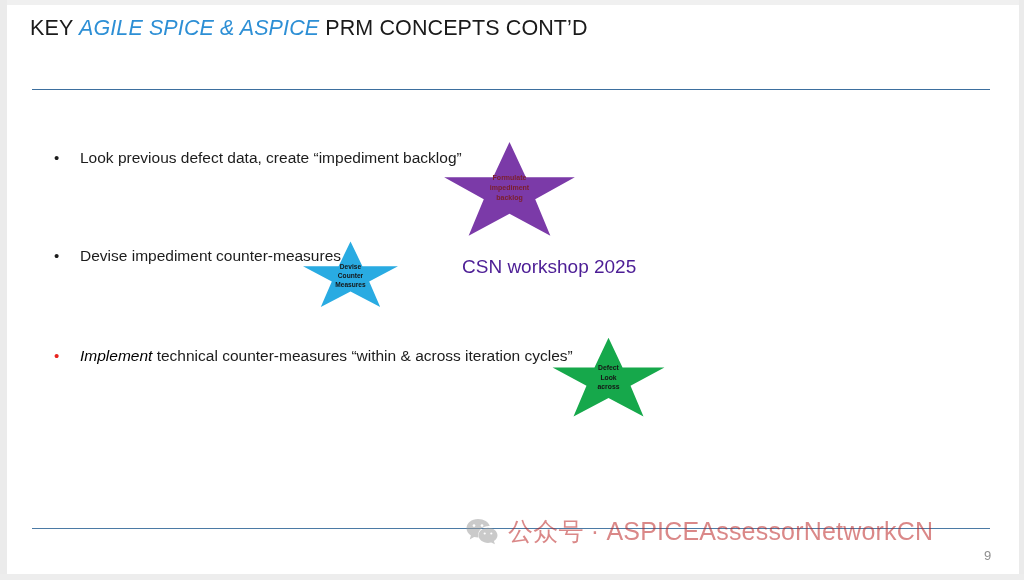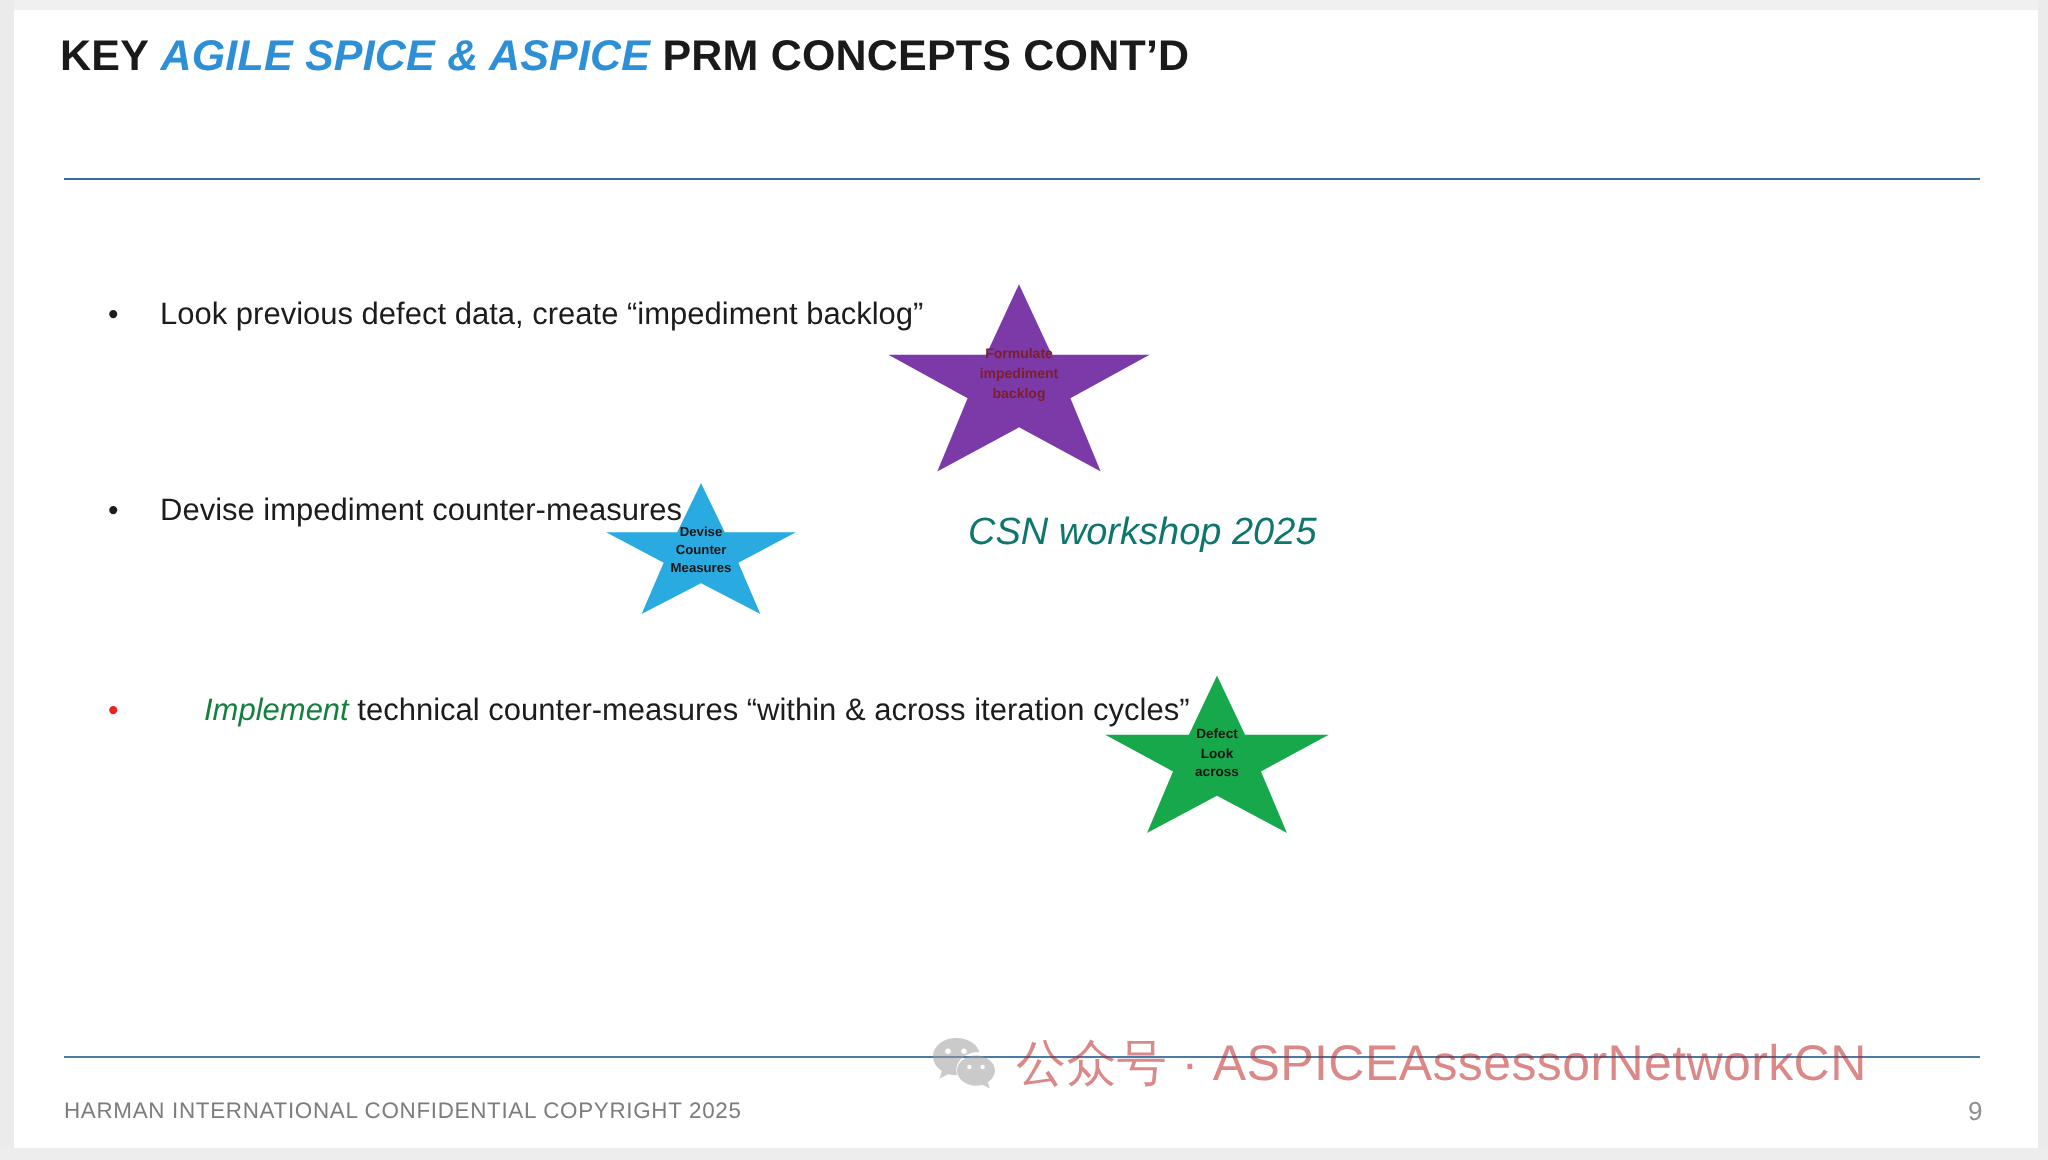--- a/index.html
+++ b/index.html
@@ -45,21 +45,21 @@
     width: 1024px; height: 6px;
     background: #ededed;
   }
 
   
   .title {
     position: absolute;
     left: 30px;
     top: 16px;
     font-size: 21.5px;
-    font-weight: bold;
+    font-weight: normal;
     letter-spacing: 0.1px;
     color: #1a1a1a;
     white-space: nowrap;
   }
   .title .hl {
     color: #2d8fd5;
     font-style: italic;
   }
 
   
@@ -103,34 +103,32 @@
   }
   .bullet .sub {
     display: block;
     margin-left: 36px;
   }
   #bullet-1 { left: 54px; top: 147px; }
   #bullet-2 { left: 54px; top: 245px; }
   #bullet-3 { left: 54px; top: 345px; }
   #bullet-3 .dot { color: #e8241f; }
   .em-red {
-    color: #15803d;
+    color: #000000;
     font-style: italic;
-    margin-left: 22px;
   }
 
   
   .csn-label {
     position: absolute;
-    left: 484px;
+    left: 462px;
     top: 256px;
     font-size: 19px;
-    color: #0f766e;
-    white-space: nowrap;
-    font-style: italic;
+    color: #4c1d95;
+    white-space: nowrap;
   }
 
   
   .star {
     position: absolute;
   }
   .star svg {
     display: block;
     position: absolute;
     left: 0; top: 0;
@@ -249,21 +247,20 @@
   <div class="star" id="star-green">
     <svg width="119" height="84" viewBox="0 0 100 95" preserveAspectRatio="none">
       <polygon points="50,2 61.8,35.5 97,35.5 68.5,56.2 79.4,91 50,70 20.6,91 31.5,56.2 3,35.5 38.2,35.5" fill="#16A84B"></polygon>
     </svg>
     <div class="star-label">Defect
 Look
 across</div>
   </div>
 
   <div class="footer-rule"></div>
-  <div class="footer-text">HARMAN INTERNATIONAL CONFIDENTIAL COPYRIGHT 2025</div>
   <div class="page-num">9</div>
 
   <div class="watermark">
     <span class="wm-icon">
       <svg width="32" height="30" viewBox="0 0 32 30" xmlns="http://www.w3.org/2000/svg">
         <path d="M12 2 C5.5 2 0.5 6.2 0.5 11.3 C0.5 14.2 2.2 16.8 4.9 18.5 L3.7 22.4 L8.1 20.1 C9.3 20.4 10.6 20.6 12 20.6 C12.2 20.6 12.4 20.6 12.6 20.6 C12.3 19.8 12.2 19 12.2 18.1 C12.2 13.1 17 9.1 22.9 9.1 C23.2 9.1 23.4 9.1 23.7 9.1 C22.7 5 17.9 2 12 2 Z" fill="#9b9b9b"></path>
         <circle cx="8" cy="8.6" r="1.35" fill="#ffffff"></circle>
         <circle cx="16" cy="8.6" r="1.35" fill="#ffffff"></circle>
         <path d="M31.5 18.3 C31.5 14.1 27.2 10.7 22 10.7 C16.8 10.7 12.5 14.1 12.5 18.3 C12.5 22.5 16.8 25.9 22 25.9 C23.1 25.9 24.2 25.7 25.2 25.4 L28.9 27.3 L27.9 24.1 C30.1 22.7 31.5 20.6 31.5 18.3 Z" fill="#9b9b9b"></path>
         <circle cx="18.7" cy="16.5" r="1.1" fill="#ffffff"></circle>

